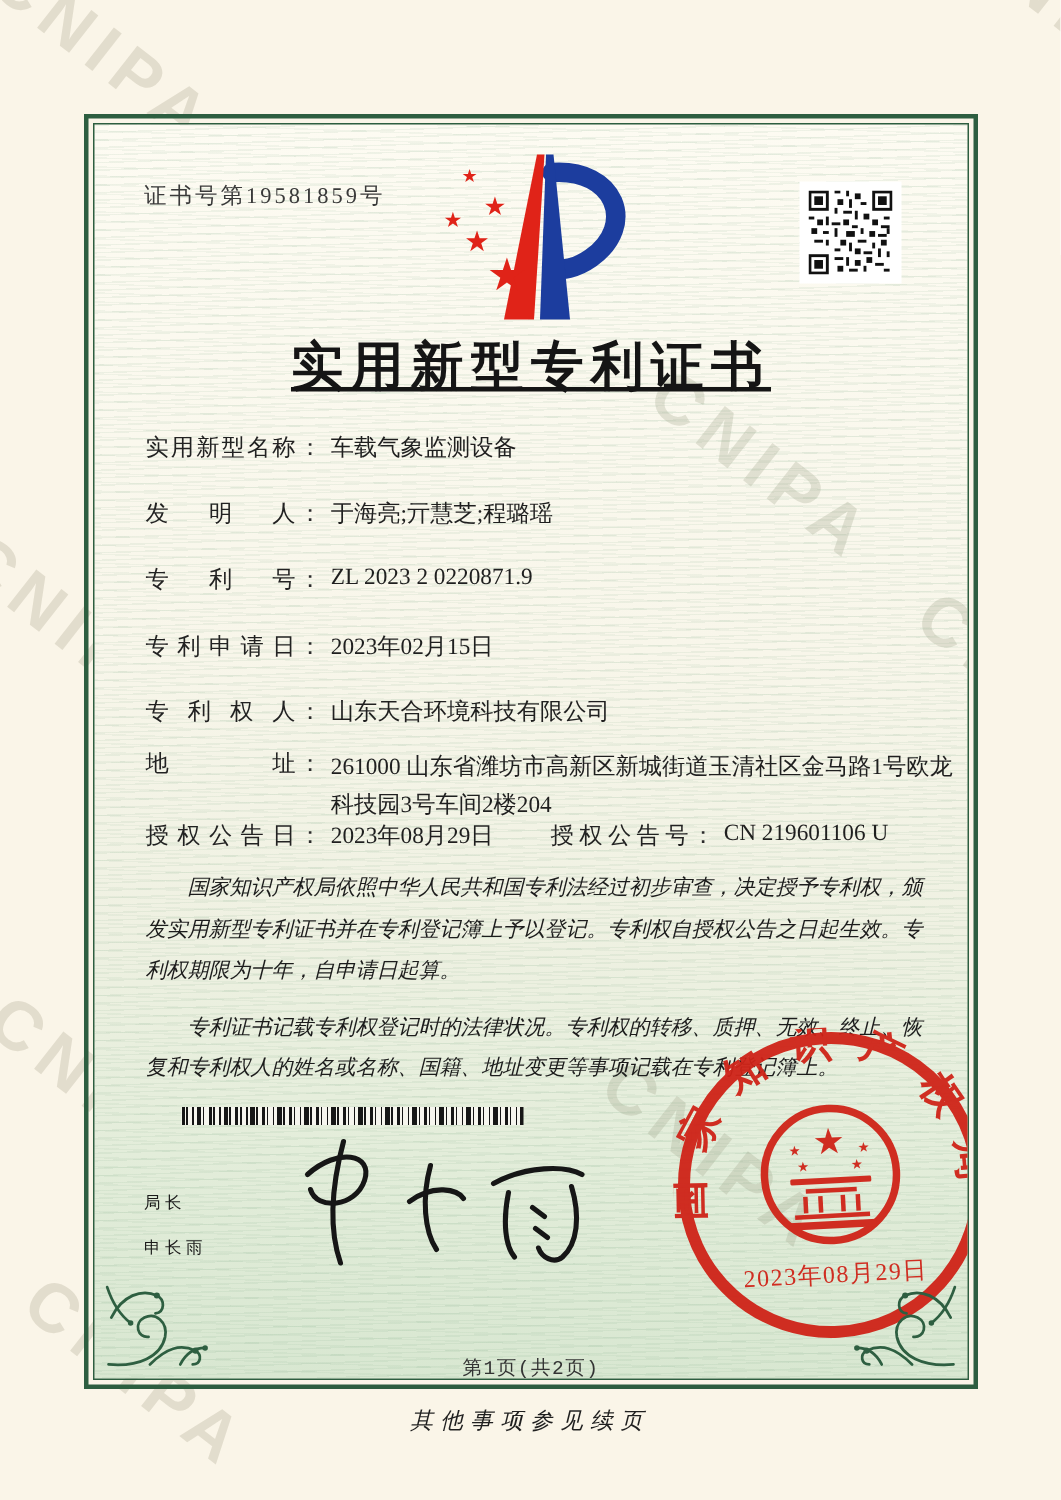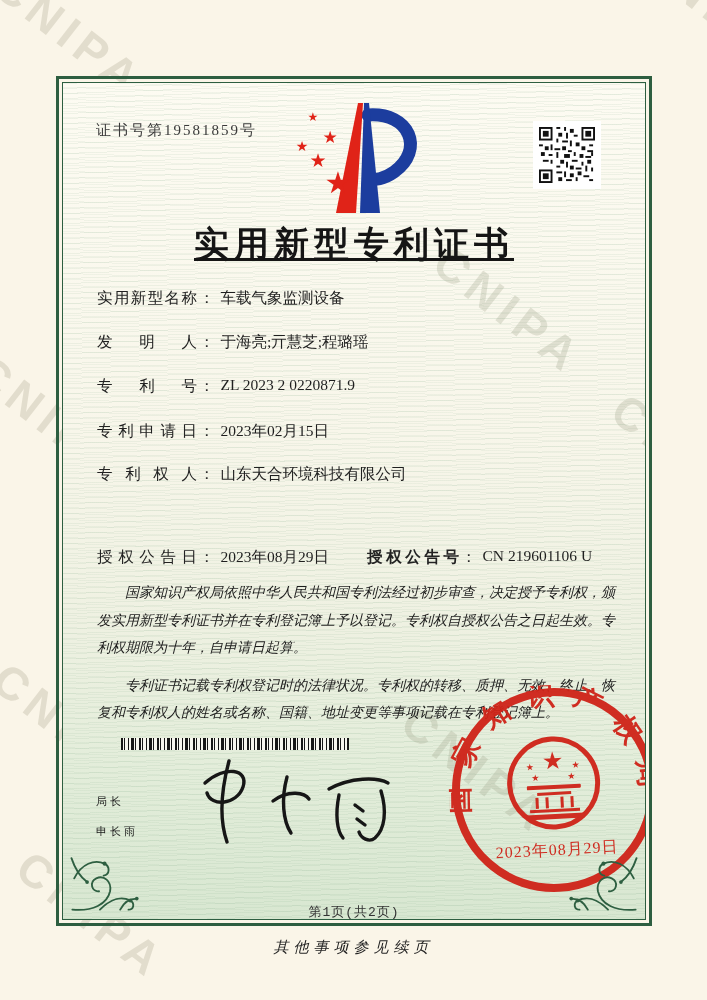--- a/index.html
+++ b/index.html
@@ -41,21 +41,21 @@
 
   .frow{ position:absolute; left:34px; font-size:15.5px; white-space:nowrap; }
   .flabel{
     display:inline-block; width:100px; text-align:justify; text-align-last:justify;
     vertical-align:top; color:#222;
   }
   .fcolon{ display:inline-block; margin:0 6px 0 2px; vertical-align:top; }
   .fvalue{ display:inline-block; vertical-align:top; color:#1f1f1f; }
   .fvalue.wrap{ width:428px; white-space:normal; line-height:25px; }
   .grant2{ margin-left:38px; }
-  .flabel.w2{ width:92px;font-weight:bold; }
+  .flabel.w2{ width:92px; }
 
   .paras{ position:absolute; left:34px; top:496px; width:520px; }
   .paras p{
     margin:0 0 10px 0; text-indent:2em; font-size:14px; line-height:27.5px;
     font-style:italic; color:#1c1c1c;
   }
 
   .barcode{
     position:absolute; left:58px; top:655px; width:228px; height:12px;
     background:repeating-linear-gradient(90deg,
@@ -190,20 +190,23 @@
     </div>
     <div class="frow" style="top:293px">
       <span class="flabel">专利号</span><span class="fcolon">：</span><span class="fvalue">ZL 2023 2 0220871.9</span>
     </div>
     <div class="frow" style="top:338px">
       <span class="flabel">专利申请日</span><span class="fcolon">：</span><span class="fvalue">2023年02月15日</span>
     </div>
     <div class="frow" style="top:381px">
       <span class="flabel">专利权人</span><span class="fcolon">：</span><span class="fvalue">山东天合环境科技有限公司</span>
     </div>
+    <div class="frow" style="top:416px">
+      <span class="flabel">地址</span><span class="fcolon">：</span><span class="fvalue wrap">261000 山东省潍坊市高新区新城街道玉清社区金马路1号欧龙科技园3号车间2楼204</span>
+    </div>
     <div class="frow" style="top:464px">
       <span class="flabel">授权公告日</span><span class="fcolon">：</span><span class="fvalue">2023年08月29日</span><span class="grant2"></span><span class="flabel w2">授权公告号</span><span class="fcolon">：</span><span class="fvalue">CN 219601106 U</span>
     </div>
 
     <div class="paras">
       <p>国家知识产权局依照中华人民共和国专利法经过初步审查，决定授予专利权，颁发实用新型专利证书并在专利登记簿上予以登记。专利权自授权公告之日起生效。专利权期限为十年，自申请日起算。</p>
       <p>专利证书记载专利权登记时的法律状况。专利权的转移、质押、无效、终止、恢复和专利权人的姓名或名称、国籍、地址变更等事项记载在专利登记簿上。</p>
     </div>
 
     <div class="barcode"></div>

